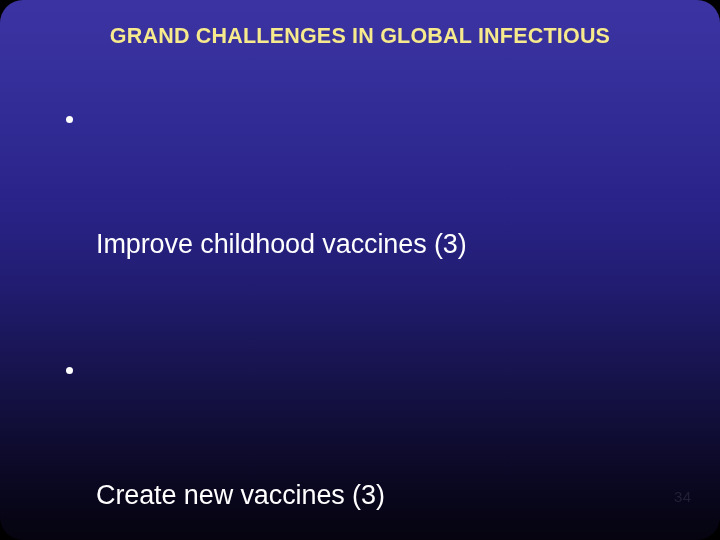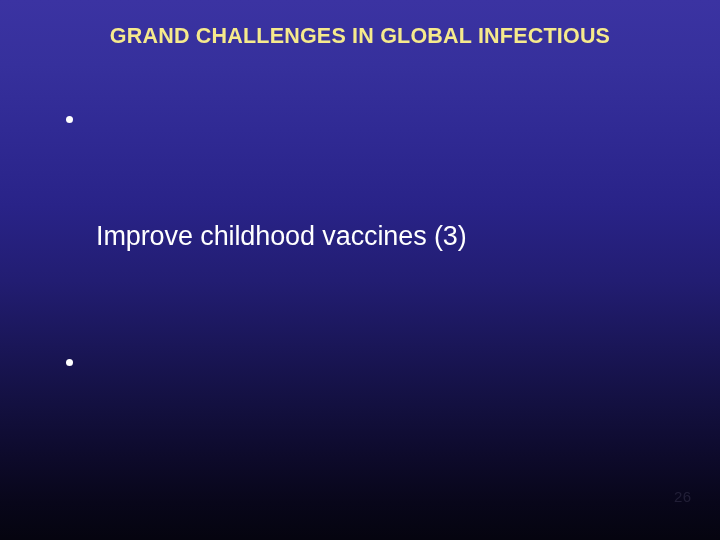--- a/index.html
+++ b/index.html
@@ -20,20 +20,21 @@
         #3b33a2 0%,
         #36309c 12%,
         #302a94 24%,
         #292388 38%,
         #221d72 52%,
         #1a1658 64%,
         #131040 75%,
         #0d0a2a 85%,
         #08061a 93%,
         #05040f 100%);
+    border-radius: 23px;
   }
 
   
   #title-block {
     position: absolute;
     left: 0;
     top: 22px;
     width: 720px;
     text-align: center;
     color: #f6ea8c;
@@ -76,20 +77,21 @@
     left: 8px;
     top: 16px;
     width: 7px;
     height: 7px;
     border-radius: 50%;
     background: #ffffff;
   }
 
   .bullet-text {
     display: block;
+    margin-top: 8px;
   }
 
   
   #page-number {
     position: absolute;
     left: 674px;
     top: 488px;
     font-size: 15px;
     font-weight: 400;
     color: #2a2740;
@@ -108,19 +110,20 @@
 
   <div id="bullet-list">
 
     <div class="bullet-row">
       <span class="bullet-dot"></span>
       <span class="bullet-text">Improve childhood vaccines (3)</span>
     </div>
 
     <div class="bullet-row">
       <span class="bullet-dot"></span>
+      <span class="bullet-text">Create new vaccines (3)</span>
     </div>
 
   </div>
 
-  <div id="page-number">26</div>
+  <div id="page-number">34</div>
 
 </div>
 
 </body></html>

